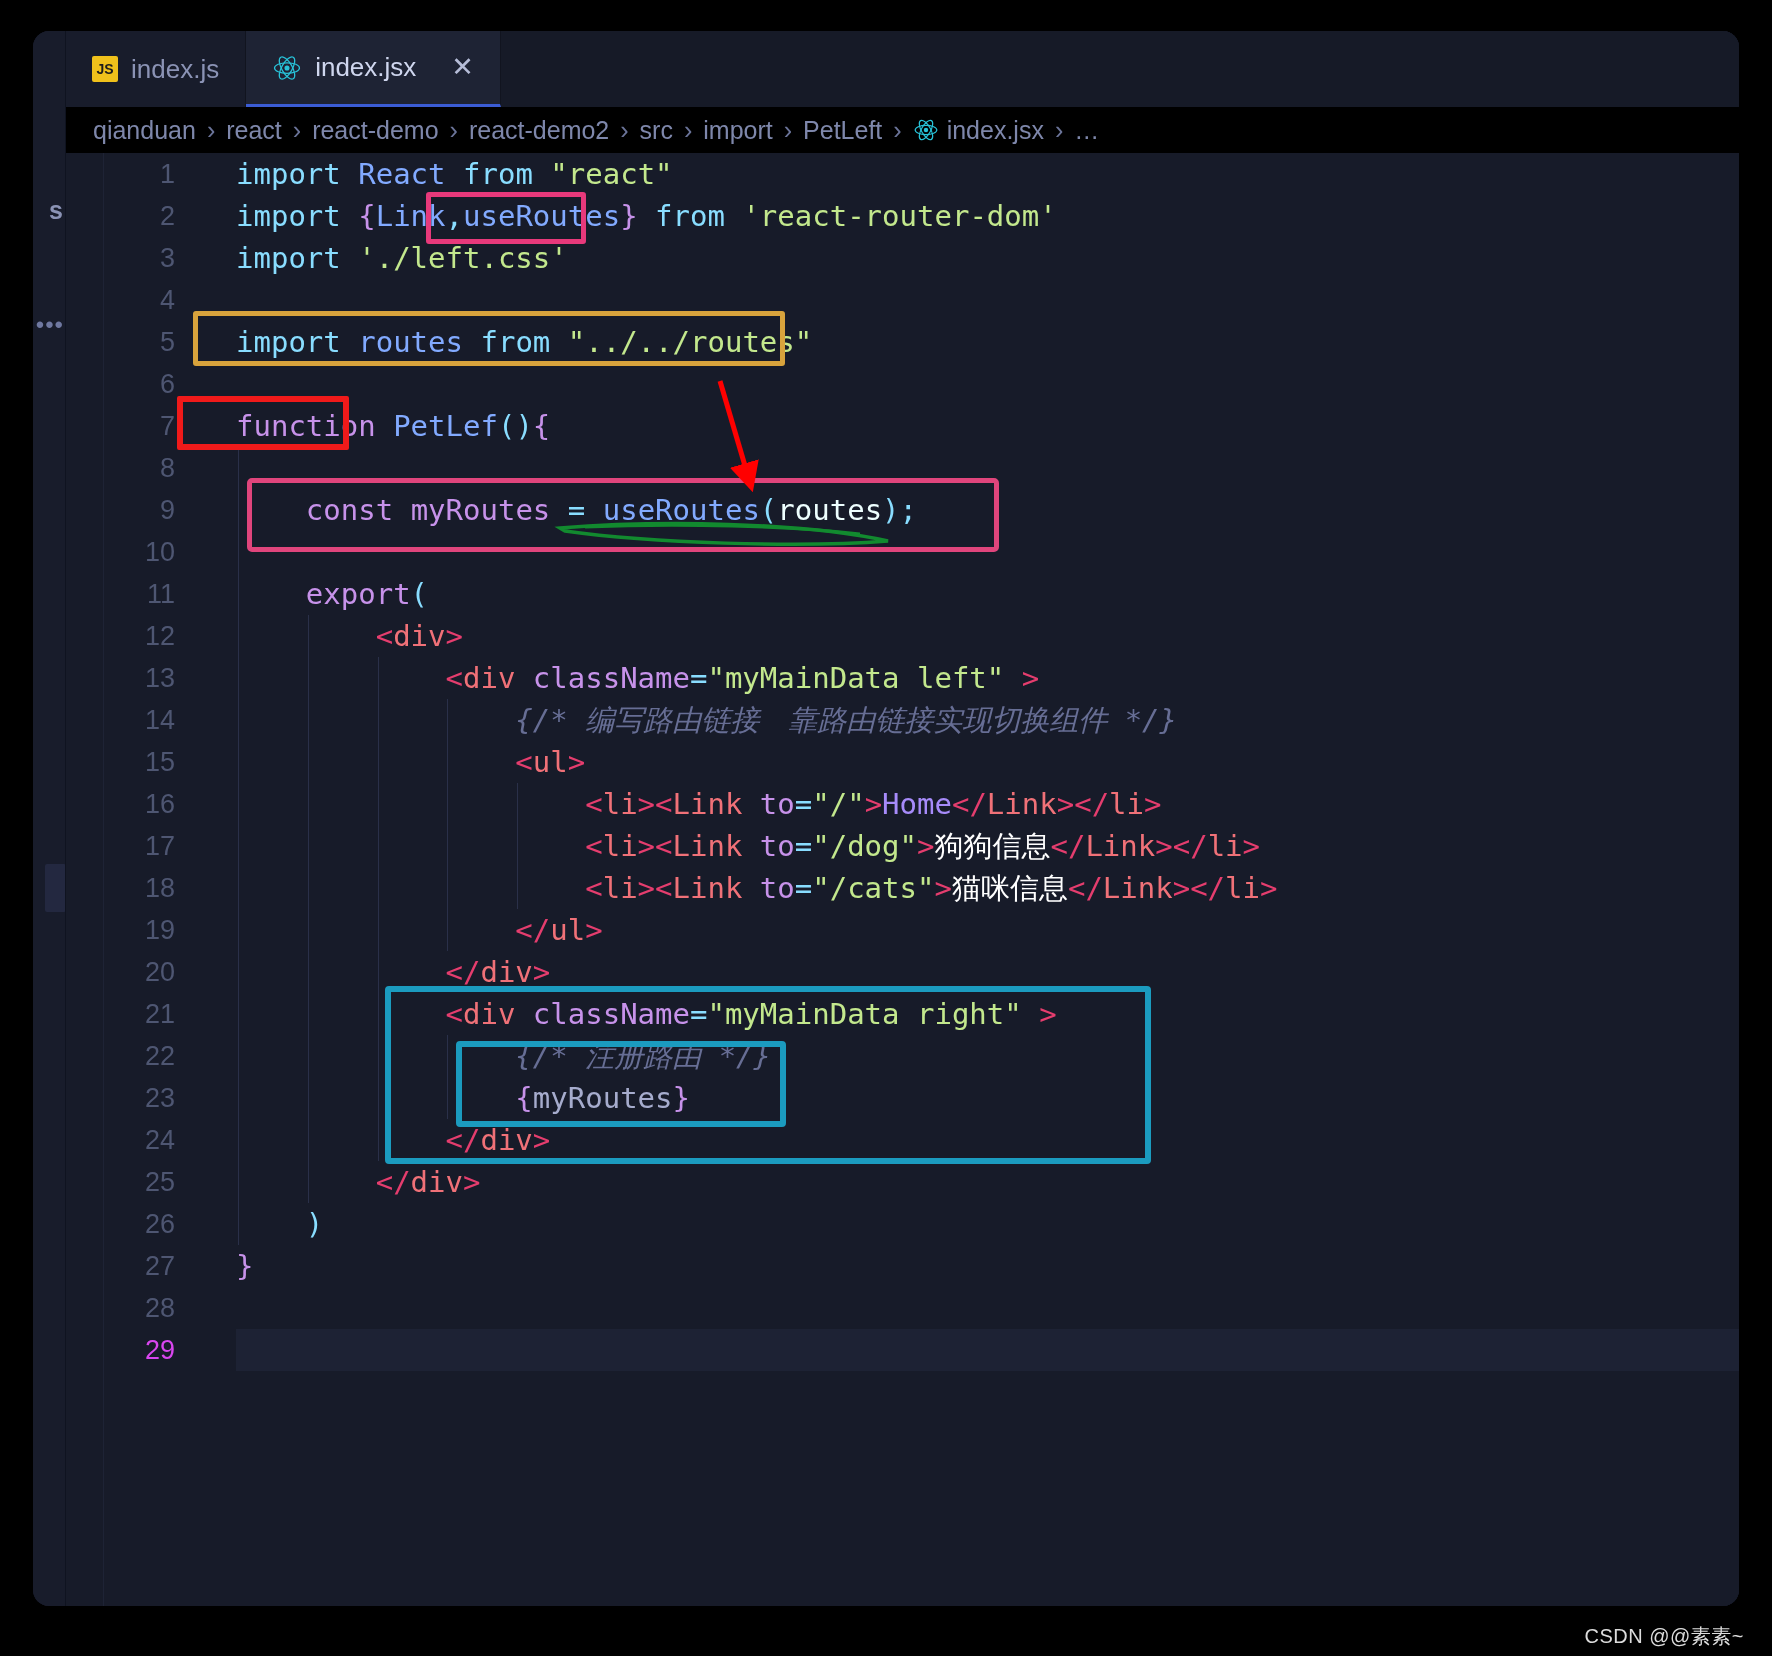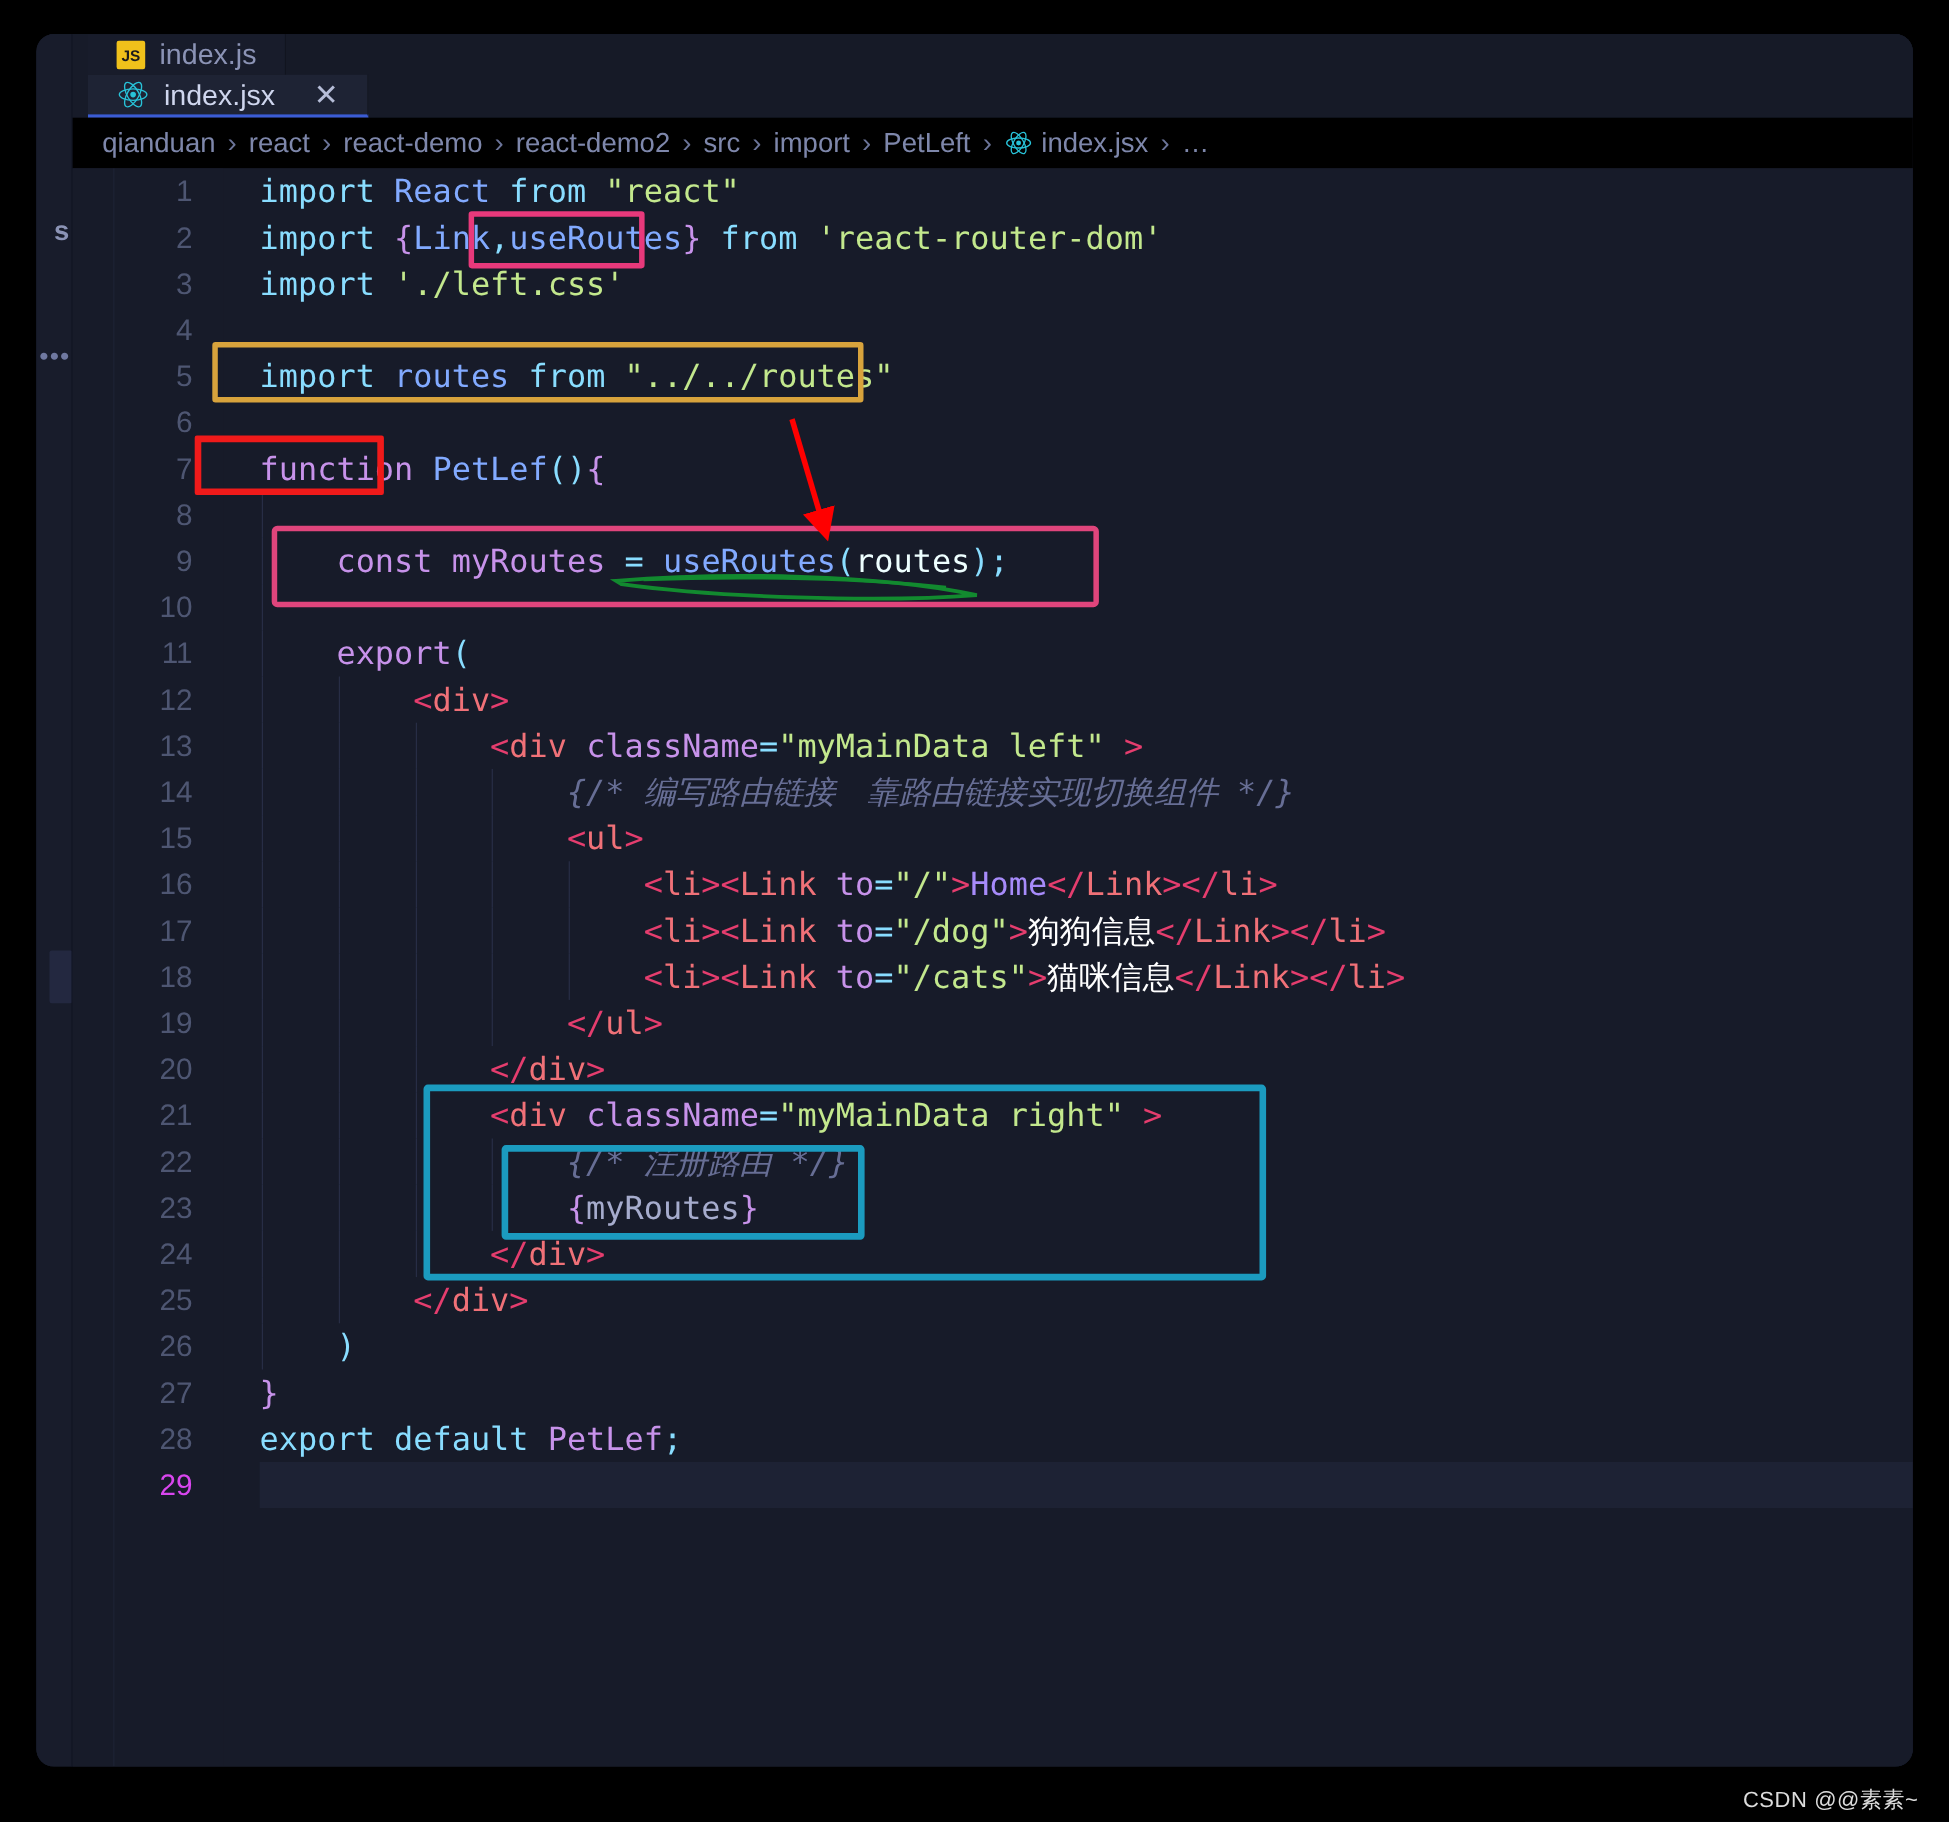--- a/index.html
+++ b/index.html
@@ -92,28 +92,27 @@
     left: 33px;
     top: 0;
     width: 1673px;
     height: 1575px;
     background: #171b29;
   }
 
   
   .tabbar {
     position: absolute;
-    left: 14px;
+    left: 0;
     top: 0;
     width: 1673px;
     height: 76px;
     background: #161a27;
     display: flex;
-    align-items: flex-start;
-    flex-direction: column;
+    align-items: flex-end;
   }
   .tab {
     display: flex;
     align-items: center;
     gap: 13px;
     padding: 0 26px;
     height: 76px;
     box-sizing: border-box;
     font-family: "Liberation Sans", sans-serif;
     font-size: 26px;
@@ -408,21 +407,21 @@
             <div class="line"><div class="indent-guide" style="left: 172px;"></div><div class="indent-guide" style="left: 241.8px;"></div><div class="indent-guide" style="left: 311.6px;"></div><div class="indent-guide" style="left: 381.4px;"></div><div class="indent-guide" style="left: 451.2px;"></div><div class="ln">18</div><div class="code"><span class="t-plain">                    </span><span class="t-tagpunct">&lt;</span><span class="t-tag">li</span><span class="t-tagpunct">&gt;</span><span class="t-tagpunct">&lt;</span><span class="t-tag">Link</span><span class="t-plain"> </span><span class="t-attr">to</span><span class="t-eq">=</span><span class="t-str">"/cats"</span><span class="t-tagpunct">&gt;</span><span class="t-textcn">猫咪信息</span><span class="t-tagpunct">&lt;/</span><span class="t-tag">Link</span><span class="t-tagpunct">&gt;</span><span class="t-tagpunct">&lt;/</span><span class="t-tag">li</span><span class="t-tagpunct">&gt;</span></div></div>
             <div class="line"><div class="indent-guide" style="left: 172px;"></div><div class="indent-guide" style="left: 241.8px;"></div><div class="indent-guide" style="left: 311.6px;"></div><div class="indent-guide" style="left: 381.4px;"></div><div class="ln">19</div><div class="code"><span class="t-plain">                </span><span class="t-tagpunct">&lt;/</span><span class="t-tag">ul</span><span class="t-tagpunct">&gt;</span></div></div>
             <div class="line"><div class="indent-guide" style="left: 172px;"></div><div class="indent-guide" style="left: 241.8px;"></div><div class="indent-guide" style="left: 311.6px;"></div><div class="ln">20</div><div class="code"><span class="t-plain">            </span><span class="t-tagpunct">&lt;/</span><span class="t-tag">div</span><span class="t-tagpunct">&gt;</span></div></div>
             <div class="line"><div class="indent-guide" style="left: 172px;"></div><div class="indent-guide" style="left: 241.8px;"></div><div class="indent-guide" style="left: 311.6px;"></div><div class="ln">21</div><div class="code"><span class="t-plain">            </span><span class="t-tagpunct">&lt;</span><span class="t-tag">div</span><span class="t-plain"> </span><span class="t-attr">className</span><span class="t-eq">=</span><span class="t-str">"myMainData right"</span><span class="t-plain"> </span><span class="t-tagpunct">&gt;</span></div></div>
             <div class="line"><div class="indent-guide" style="left: 172px;"></div><div class="indent-guide" style="left: 241.8px;"></div><div class="indent-guide" style="left: 311.6px;"></div><div class="indent-guide" style="left: 381.4px;"></div><div class="ln">22</div><div class="code"><span class="t-plain">                </span><span class="t-comment">{/* 注册路由 */}</span></div></div>
             <div class="line"><div class="indent-guide" style="left: 172px;"></div><div class="indent-guide" style="left: 241.8px;"></div><div class="indent-guide" style="left: 311.6px;"></div><div class="indent-guide" style="left: 381.4px;"></div><div class="ln">23</div><div class="code"><span class="t-plain">                </span><span class="t-brace">{</span><span class="t-text">myRoutes</span><span class="t-brace">}</span></div></div>
             <div class="line"><div class="indent-guide" style="left: 172px;"></div><div class="indent-guide" style="left: 241.8px;"></div><div class="indent-guide" style="left: 311.6px;"></div><div class="ln">24</div><div class="code"><span class="t-plain">            </span><span class="t-tagpunct">&lt;/</span><span class="t-tag">div</span><span class="t-tagpunct">&gt;</span></div></div>
             <div class="line"><div class="indent-guide" style="left: 172px;"></div><div class="indent-guide" style="left: 241.8px;"></div><div class="ln">25</div><div class="code"><span class="t-plain">        </span><span class="t-tagpunct">&lt;/</span><span class="t-tag">div</span><span class="t-tagpunct">&gt;</span></div></div>
             <div class="line"><div class="indent-guide" style="left: 172px;"></div><div class="ln">26</div><div class="code"><span class="t-plain">    </span><span class="t-punct">)</span></div></div>
             <div class="line"><div class="ln">27</div><div class="code"><span class="t-brace">}</span></div></div>
-            <div class="line"><div class="ln">28</div><div class="code"><span class="t-kw">export</span><span class="t-plain"> </span><span class="t-kw">default</span><span class="t-plain"> </span><span class="t-var">PetLef</span><span class="t-semi">;</span></div></div>
+            <div class="line"><div class="ln">28</div></div>
             <div class="line current"><div class="hl-row"></div><div class="ln">29</div><div class="code"></div></div>
           </div>
       </div>
 
     </div>
   </div>
 
   <div class="ann ann-pink-small"></div>
   <div class="ann ann-orange"></div>
   <div class="ann ann-red"></div>

